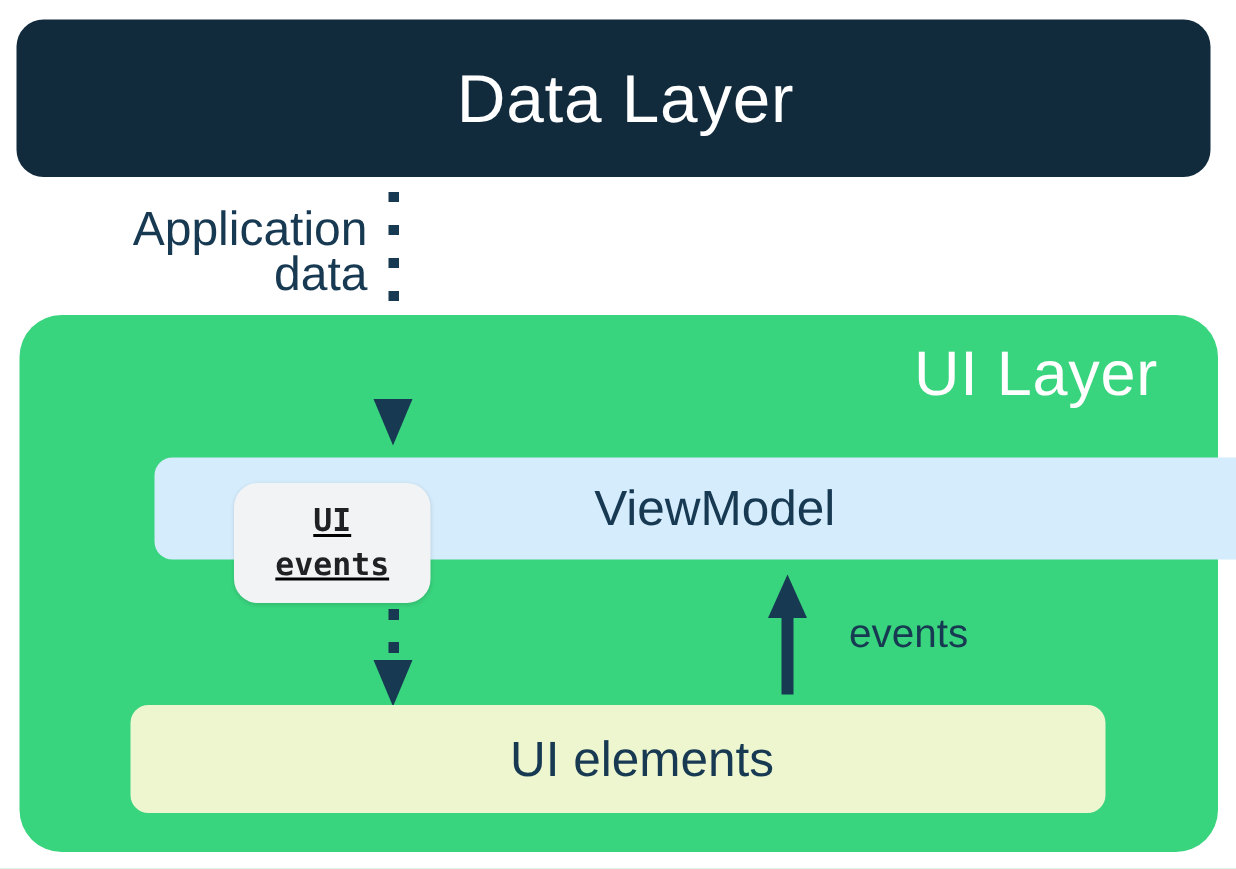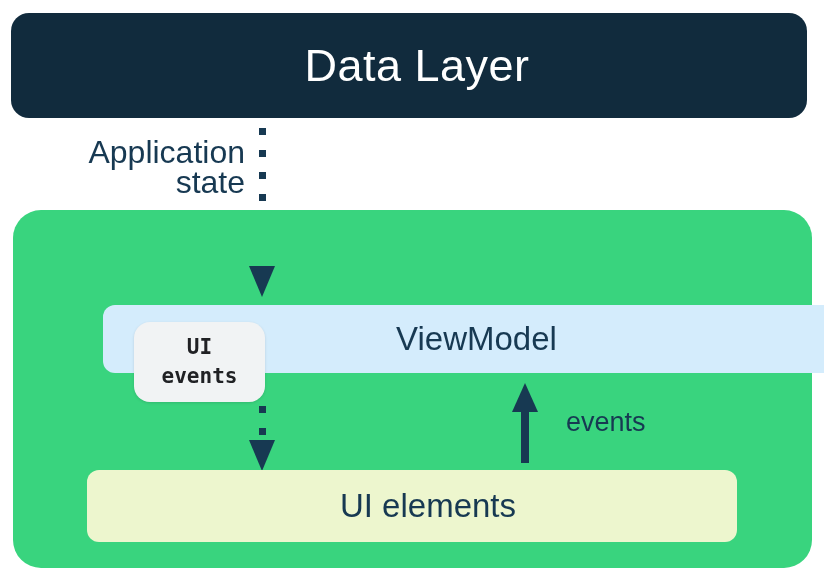--- a/index.html
+++ b/index.html
@@ -65,24 +65,25 @@
   }
   
   .viewmodel-box{
     position:absolute;left:103px;top:305px;width:747px;height:68px;
     background:var(--light-blue);border-radius:12px;
     display:flex;align-items:center;justify-content:center;
   }
   .viewmodel-label{color:var(--text-navy);font-size:33px;}
   
   .ui-state-badge{
-    position:absolute;left:134px;top:322px;width:131px;height:80px;
+    position:absolute;left:156px;top:322px;width:131px;height:80px;
     background:var(--light-gray);border-radius:16px;
     display:flex;flex-direction:column;align-items:center;justify-content:center;
     box-shadow:0 1px 3px rgba(0,0,0,.12);
+    text-decoration:underline;
   }
   .ui-state-badge span{
     font-family:"DejaVu Sans Mono", monospace;
     font-weight:bold;font-size:21px;line-height:29px;
     color:var(--ui-state-text);
   }
   
   .events-shaft{
     position:absolute;left:521px;top:408px;width:8px;height:55px;
     background:var(--text-navy);
@@ -109,26 +110,27 @@
 <body>
 
 <div class="stage">
 
   <div class="data-layer-box">
     <div class="data-layer-title">Data Layer</div>
   </div>
 
   <div class="app-data-label">
     <div>Application</div>
-    <div>state</div>
+    <div>data</div>
   </div>
 
   <div class="dotted-line seg1"></div>
 
   <div class="ui-layer-box"></div>
+  <div class="ui-layer-title">UI Layer</div>
 
   <div class="arrowhead-down a1"></div>
 
   <div class="viewmodel-box">
     <div class="viewmodel-label">ViewModel</div>
   </div>
 
   <div class="ui-state-badge">
     <span>UI</span>
     <span>events</span>

